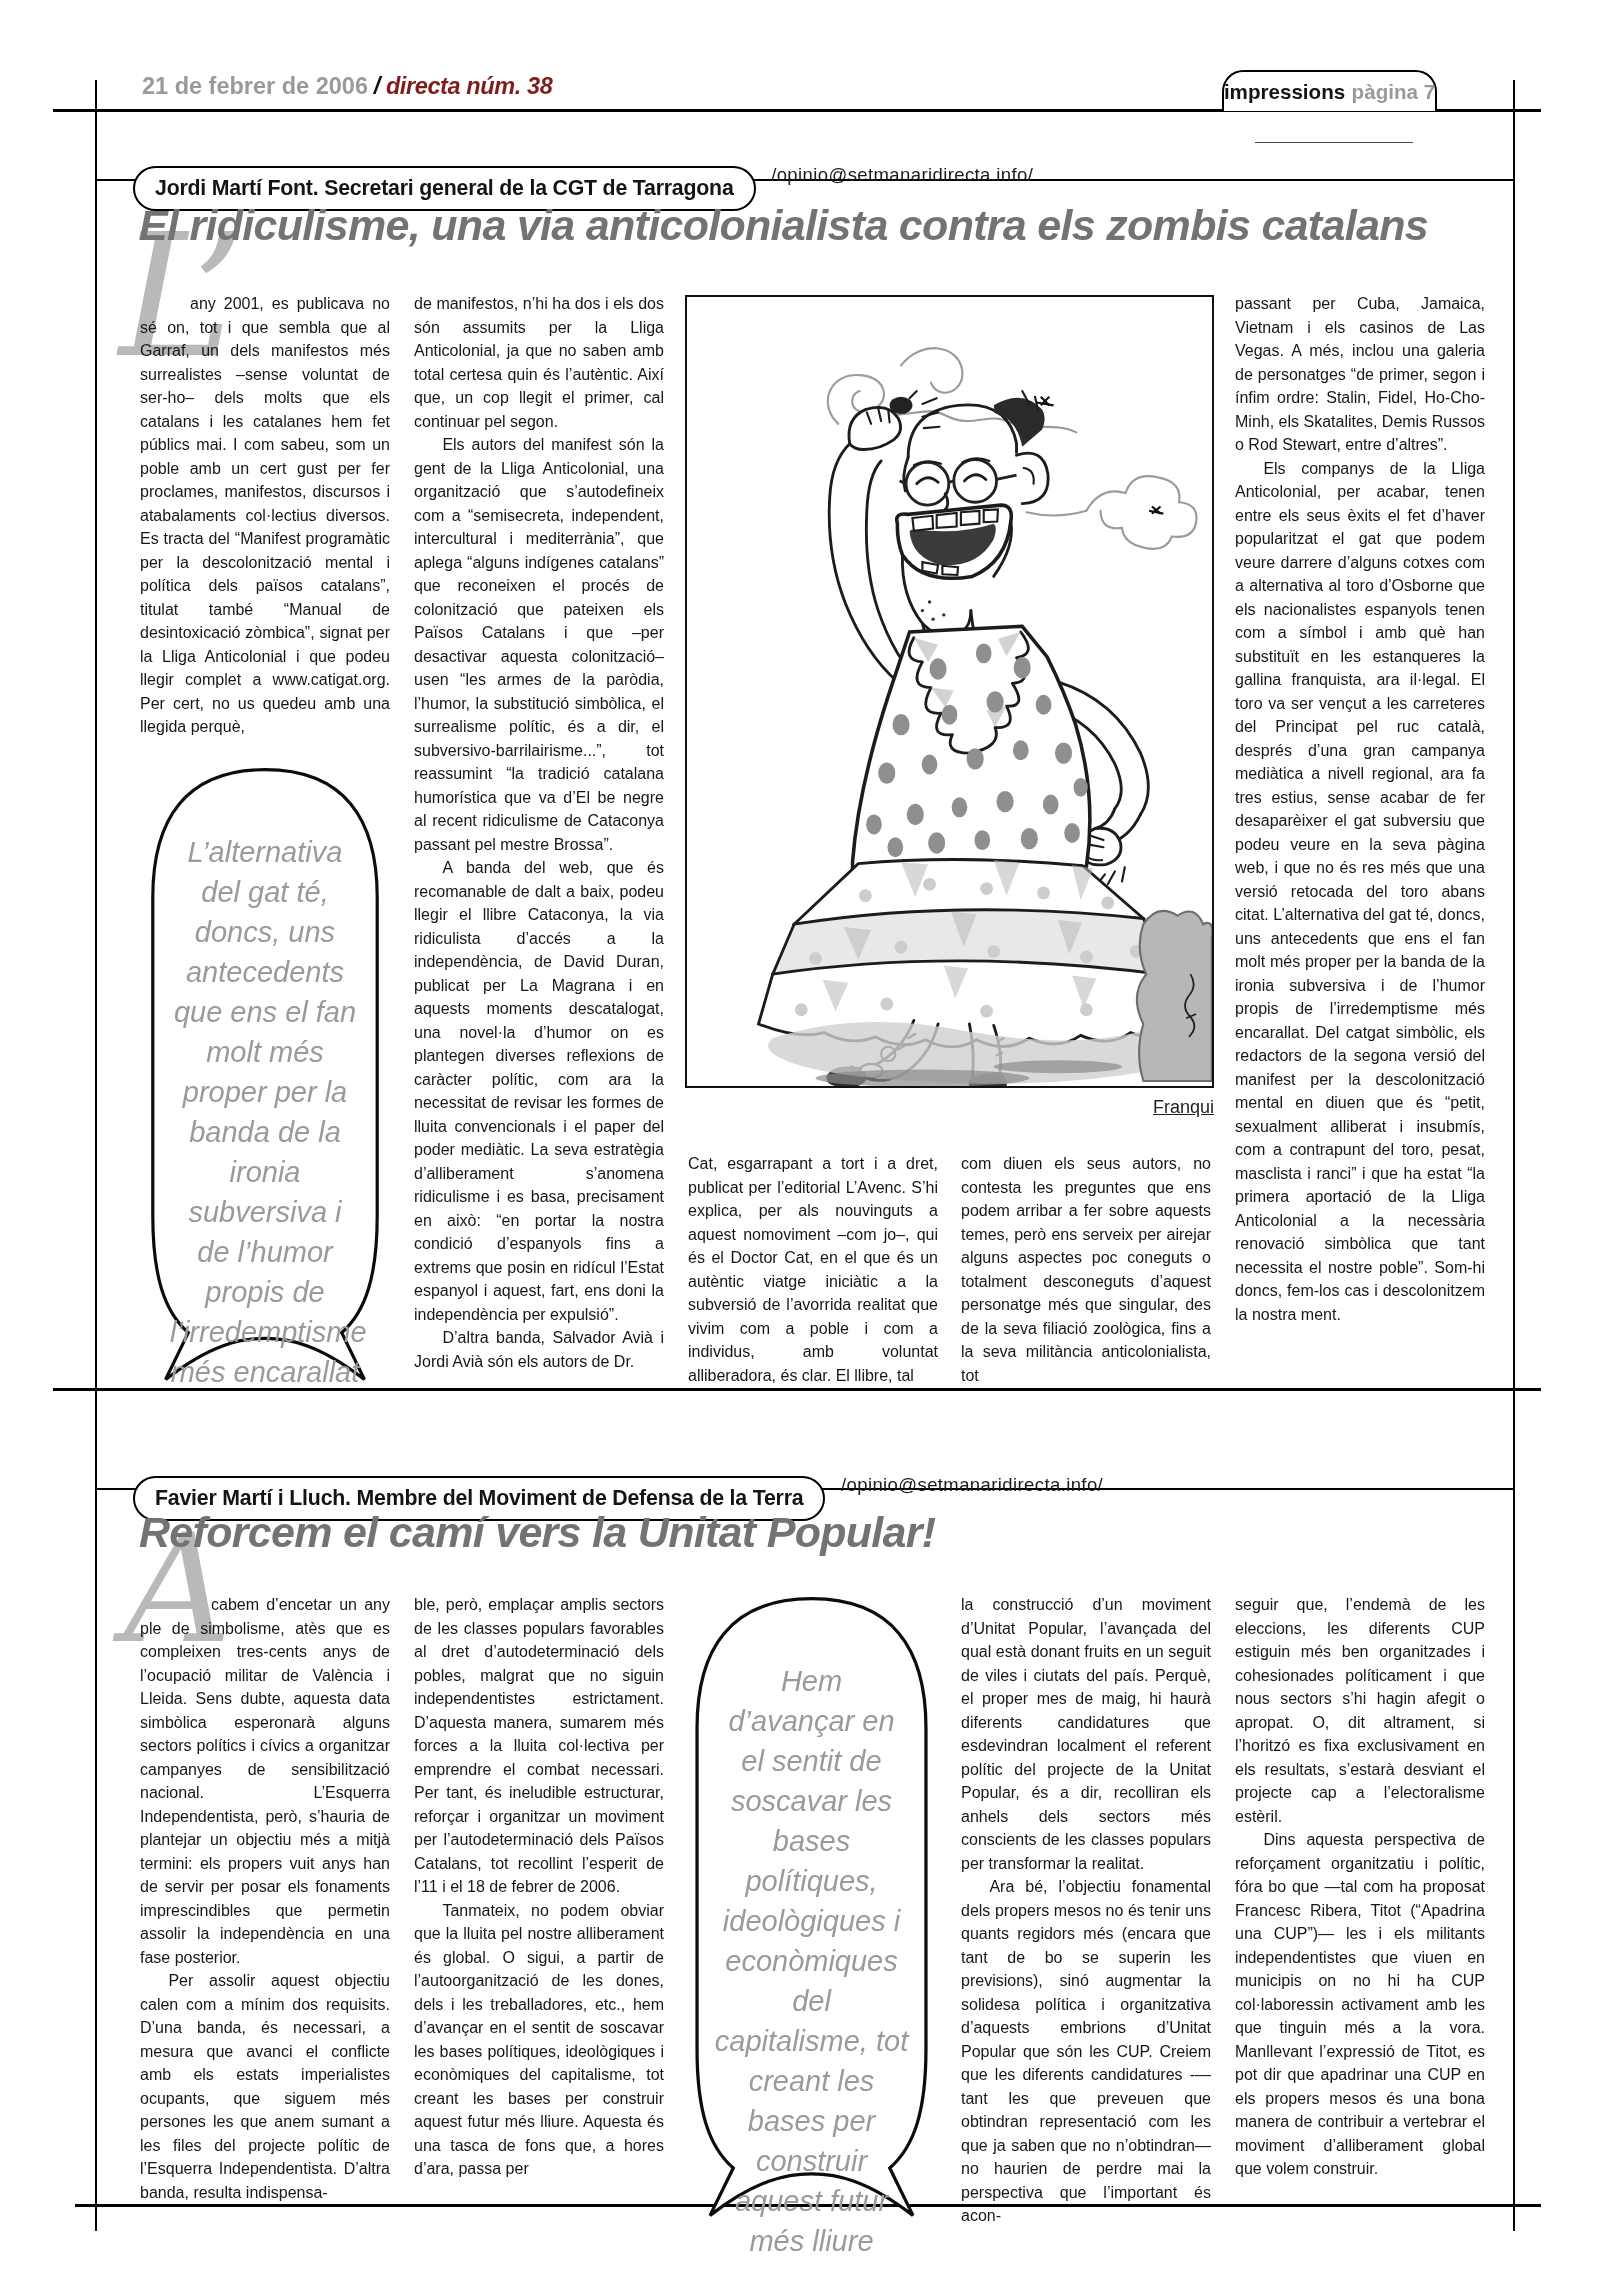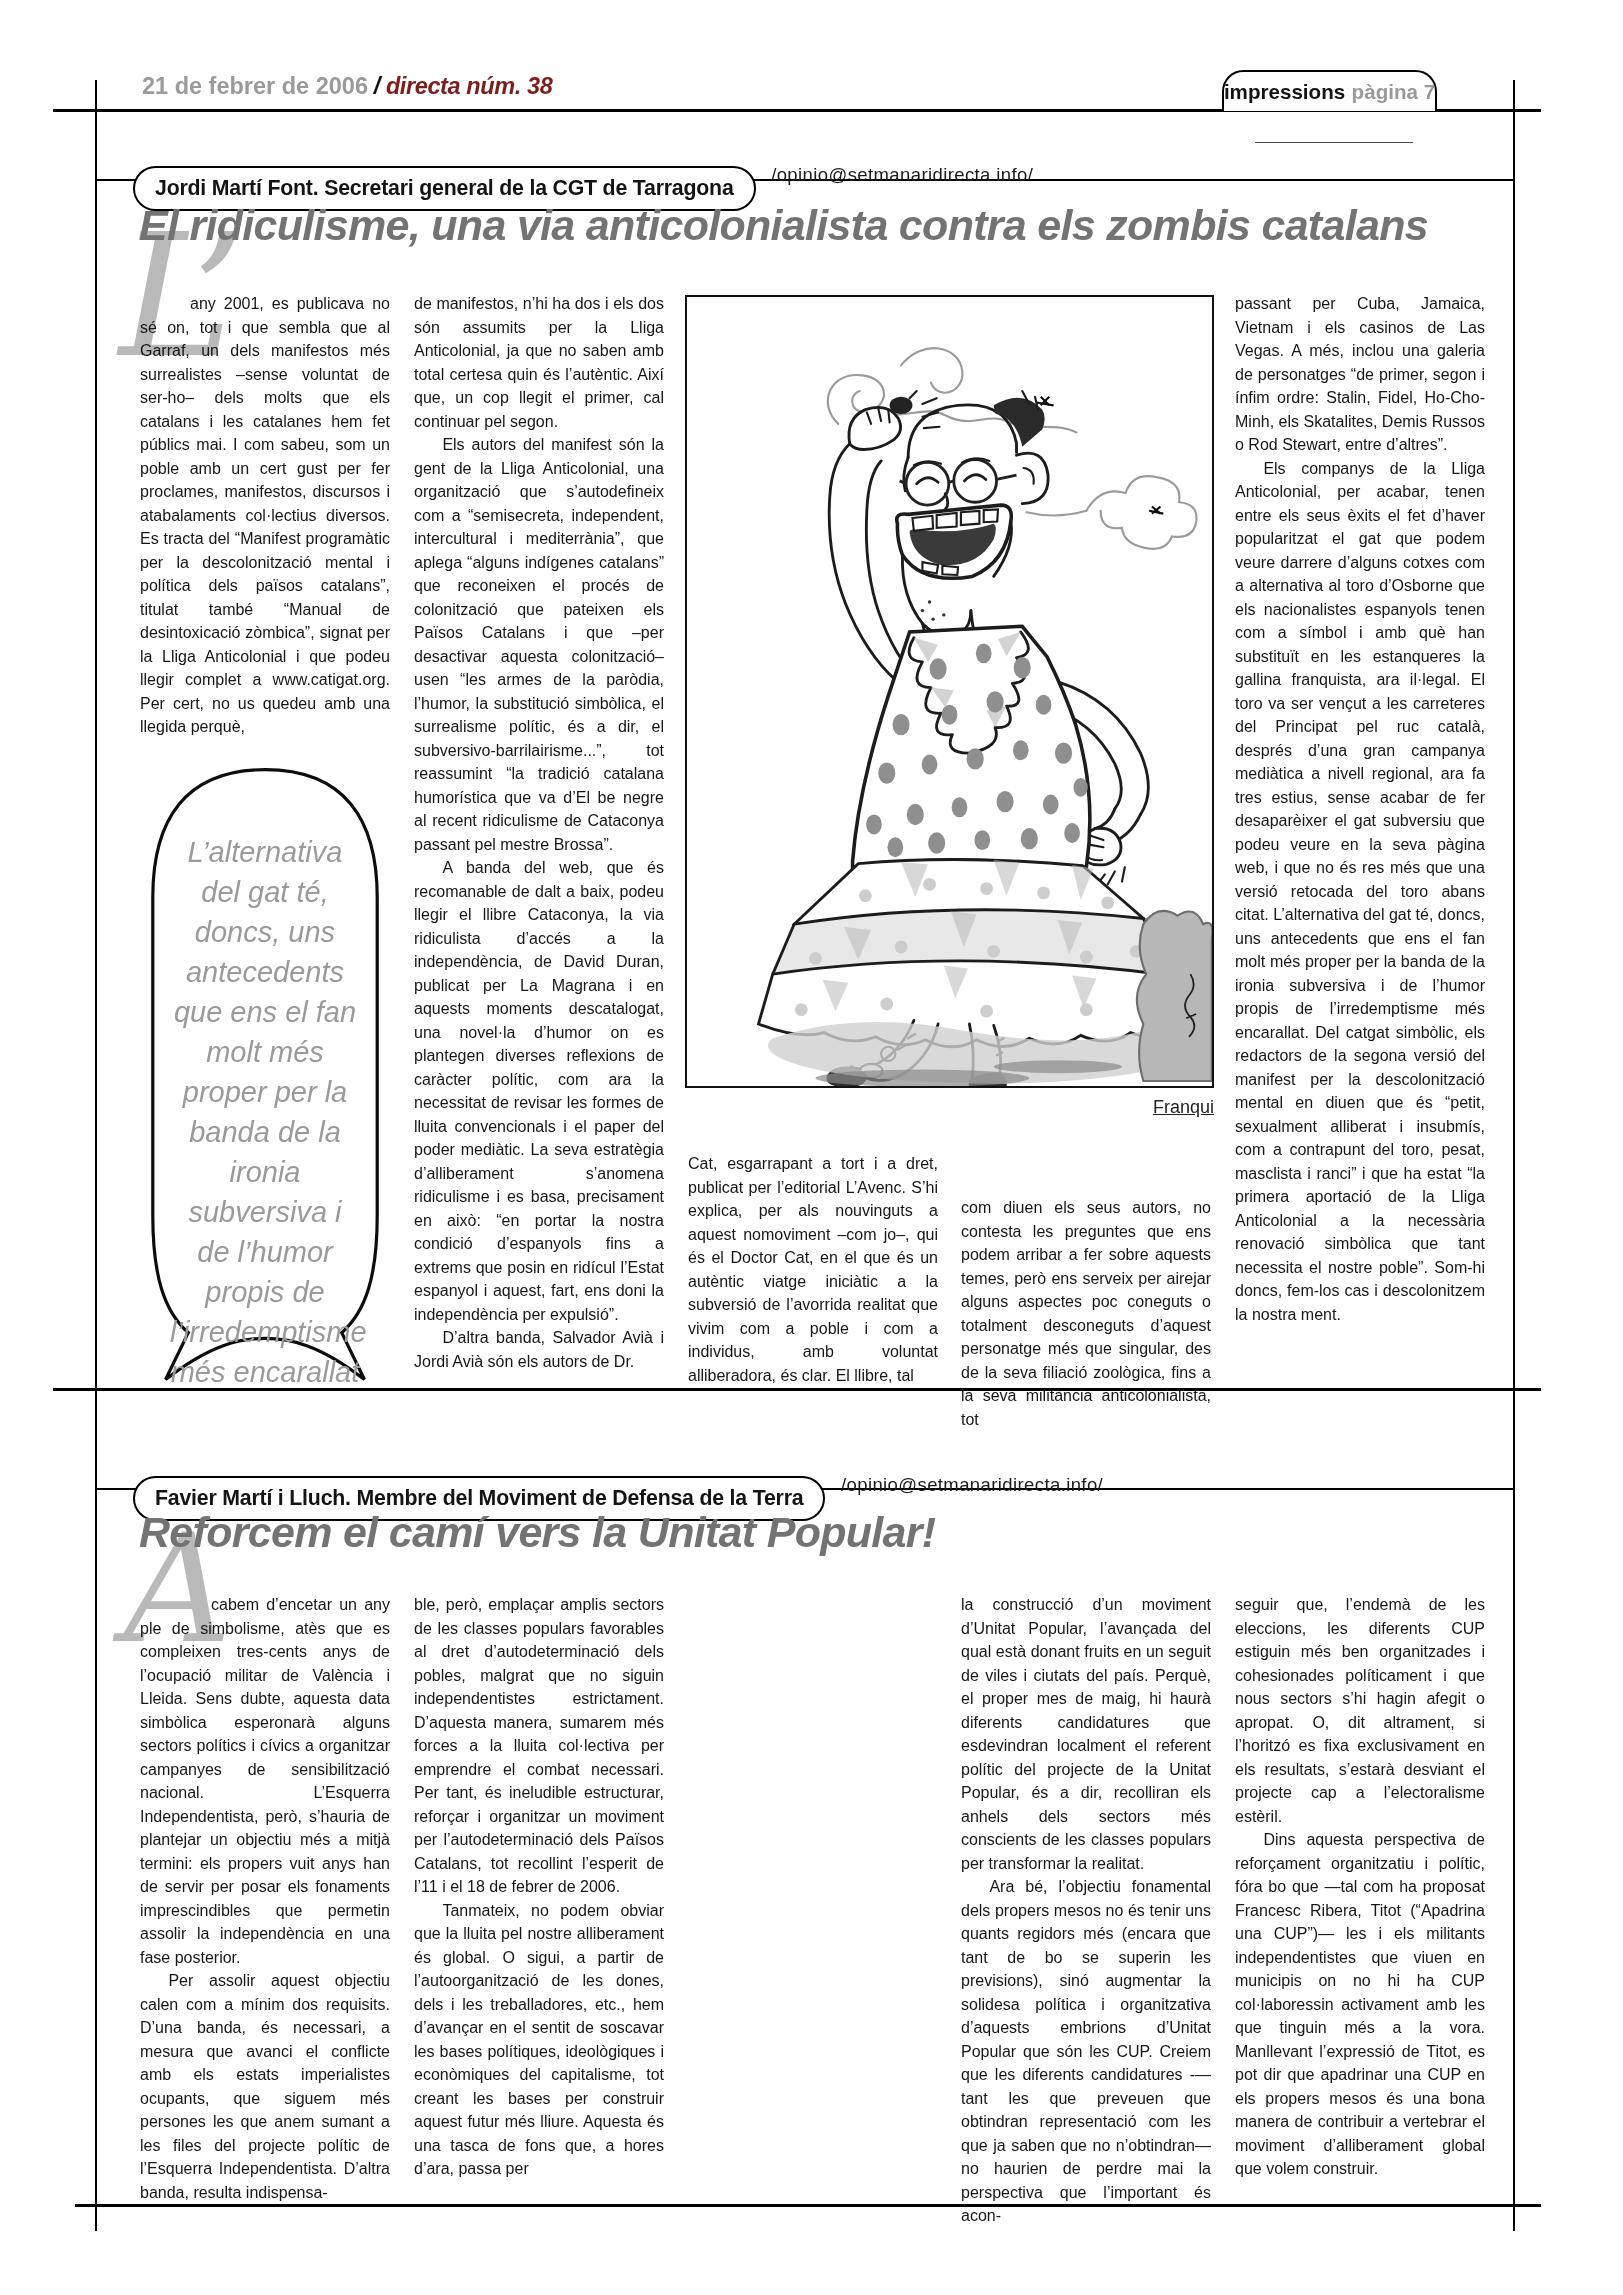--- a/index.html
+++ b/index.html
@@ -82,21 +82,21 @@
     </div>
   <div class="body-col" style="left:414px;top:292px;">
       <p>de manifestos, n’hi ha dos i els dos són assumits per la Lliga Anticolonial, ja que no saben amb total certesa quin és l’autèntic. Així que, un cop llegit el primer, cal continuar pel segon.</p>
       <p>Els autors del manifest són la gent de la Lliga Anticolonial, una organització que s’autodefineix com a “semisecreta, independent, intercultural i mediterrània”, que aplega “alguns indígenes catalans” que reconeixen el procés de colonització que pateixen els Països Catalans i que –per desactivar aquesta colonització– usen “les armes de la paròdia, l’humor, la substitució simbòlica, el surrealisme polític, és a dir, el subversivo-barrilairisme...”, tot reassumint “la tradició catalana humorística que va d’El be negre al recent ridiculisme de Cataconya passant pel mestre Brossa”.</p>
       <p>A banda del web, que és recomanable de dalt a baix, podeu llegir el llibre Cataconya, la via ridiculista d’accés a la independència, de David Duran, publicat per La Magrana i en aquests moments descatalogat, una novel·la d’humor on es plantegen diverses reflexions de caràcter polític, com ara la necessitat de revisar les formes de lluita convencionals i el paper del poder mediàtic. La seva estratègia d’alliberament s’anomena ridiculisme i es basa, precisament en això: “en portar la nostra condició d’espanyols fins a extrems que posin en ridícul l’Estat espanyol i aquest, fart, ens doni la independència per expulsió”.</p>
       <p>D’altra banda, Salvador Avià i Jordi Avià són els autors de Dr.</p>
     </div>
   <div class="body-col" style="left:688px;top:1152px;">
       <p>Cat, esgarrapant a tort i a dret, publicat per l’editorial L’Avenc. S’hi explica, per als nouvinguts a aquest nomoviment –com jo–, qui és el Doctor Cat, en el que és un autèntic viatge iniciàtic a la subversió de l’avorrida realitat que vivim com a poble i com a individus, amb voluntat alliberadora, és clar. El llibre, tal</p>
     </div>
-  <div class="body-col" style="left:961px;top:1152px;margin-top:44px;">
+  <div class="body-col" style="left:961px;top:1152px;">
       <p>com diuen els seus autors, no contesta les preguntes que ens podem arribar a fer sobre aquests temes, però ens serveix per airejar alguns aspectes poc coneguts o totalment desconeguts d’aquest personatge més que singular, des de la seva filiació zoològica, fins a la seva militància anticolonialista, tot</p>
     </div>
   <div class="body-col" style="left:1235px;top:292px;">
       <p>passant per Cuba, Jamaica, Vietnam i els casinos de Las Vegas. A més, inclou una galeria de personatges “de primer, segon i ínfim ordre: Stalin, Fidel, Ho-Cho-Minh, els Skatalites, Demis Russos o Rod Stewart, entre d’altres”.</p>
       <p>Els companys de la Lliga Anticolonial, per acabar, tenen entre els seus èxits el fet d’haver popularitzat el gat que podem veure darrere d’alguns cotxes com a alternativa al toro d’Osborne que els nacionalistes espanyols tenen com a símbol i amb què han substituït en les estanqueres la gallina franquista, ara il·legal. El toro va ser vençut a les carreteres del Principat pel ruc català, després d’una gran campanya mediàtica a nivell regional, ara fa tres estius, sense acabar de fer desaparèixer el gat subversiu que podeu veure en la seva pàgina web, i que no és res més que una versió retocada del toro abans citat. L’alternativa del gat té, doncs, uns antecedents que ens el fan molt més proper per la banda de la ironia subversiva i de l’humor propis de l’irredemptisme més encarallat. Del catgat simbòlic, els redactors de la segona versió del manifest per la descolonització mental en diuen que és “petit, sexualment alliberat i insubmís, com a contrapunt del toro, pesat, masclista i ranci” i que ha estat “la primera aportació de la Lliga Anticolonial a la necessària renovació simbòlica que tant necessita el nostre poble”. Som-hi doncs, fem-los cas i descolonitzem la nostra ment.</p>
     </div>
 
   <div class="bubble" style="left:140px;top:764px;width:250px;height:624px;">
     <svg viewBox="0 0 352 880" preserveAspectRatio="none">
       <path d="M176,8 C64,8 18,78 18,188 L18,636 C18,722 34,772 68,802 L36,868 C100,818 142,810 176,810 C210,810 252,818 316,868 L284,802 C318,772 334,722 334,636 L334,188 C334,78 288,8 176,8 Z" fill="#ffffff" stroke="#0c0c0c" stroke-width="4.5"></path>
@@ -294,15 +294,21 @@
     </div>
   <div class="body-col" style="left:961px;top:1593px;">
       <p>la construcció d’un moviment d’Unitat Popular, l’avançada del qual està donant fruits en un seguit de viles i ciutats del país. Perquè, el proper mes de maig, hi haurà diferents candidatures que esdevindran localment el referent polític del projecte de la Unitat Popular, és a dir, recolliran els anhels dels sectors més conscients de les classes populars per transformar la realitat.</p>
       <p>Ara bé, l’objectiu fonamental dels propers mesos no és tenir uns quants regidors més (encara que tant de bo se superin les previsions), sinó augmentar la solidesa política i organitzativa d’aquests embrions d’Unitat Popular que són les CUP. Creiem que les diferents candidatures -—tant les que preveuen que obtindran representació com les que ja saben que no n’obtindran— no haurien de perdre mai la perspectiva que l’important és acon-</p>
     </div>
   <div class="body-col" style="left:1235px;top:1593px;">
       <p>seguir que, l’endemà de les eleccions, les diferents CUP estiguin més ben organitzades i cohesionades políticament i que nous sectors s’hi hagin afegit o apropat. O, dit altrament, si l’horitzó es fixa exclusivament en els resultats, s’estarà desviant el projecte cap a l’electoralisme estèril.</p>
       <p>Dins aquesta perspectiva de reforçament organitzatiu i polític, fóra bo que —tal com ha proposat Francesc Ribera, Titot (“Apadrina una CUP”)— les i els militants independentistes que viuen en municipis on no hi ha CUP col·laboressin activament amb les que tinguin més a la vora. Manllevant l’expressió de Titot, es pot dir que apadrinar una CUP en els propers mesos és una bona manera de contribuir a vertebrar el moviment d’alliberament global que volem construir.</p>
     </div>
 
+  <div class="bubble" style="left:684px;top:1593px;width:255px;height:631px;">
+    <svg viewBox="0 0 352 880" preserveAspectRatio="none">
+      <path d="M176,8 C64,8 18,78 18,188 L18,636 C18,722 34,772 68,802 L36,868 C100,818 142,810 176,810 C210,810 252,818 316,868 L284,802 C318,772 334,722 334,636 L334,188 C334,78 288,8 176,8 Z" fill="#ffffff" stroke="#0c0c0c" stroke-width="4.5"></path>
+    </svg>
+    <div class="bubble-text">Hem d’avançar en el sentit de soscavar les bases polítiques, ideològiques i econòmiques del capitalisme, tot creant les bases per construir aquest futur més lliure</div>
+  </div>
 
 </div>
 
 
 </body></html>

